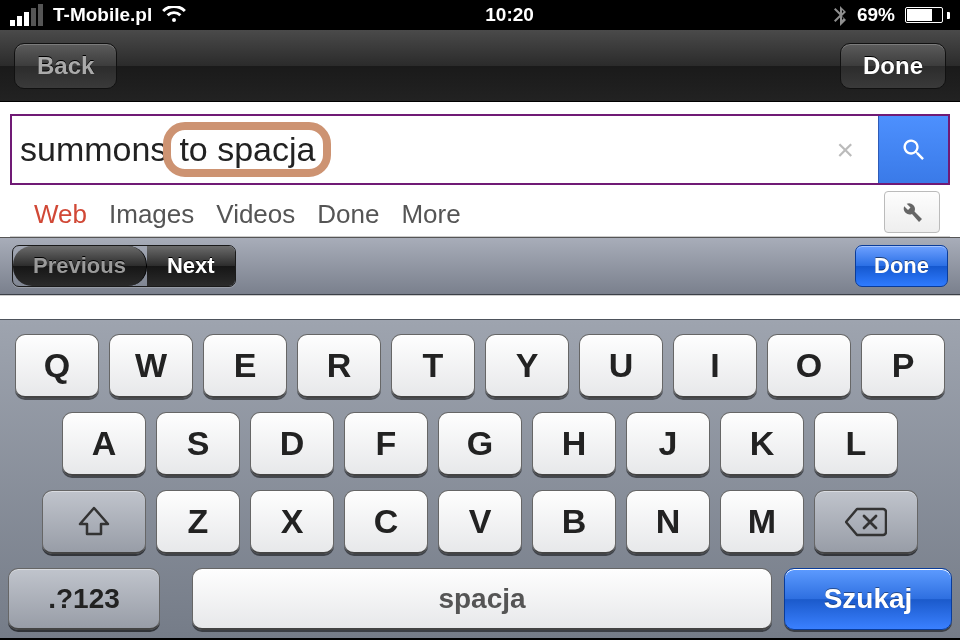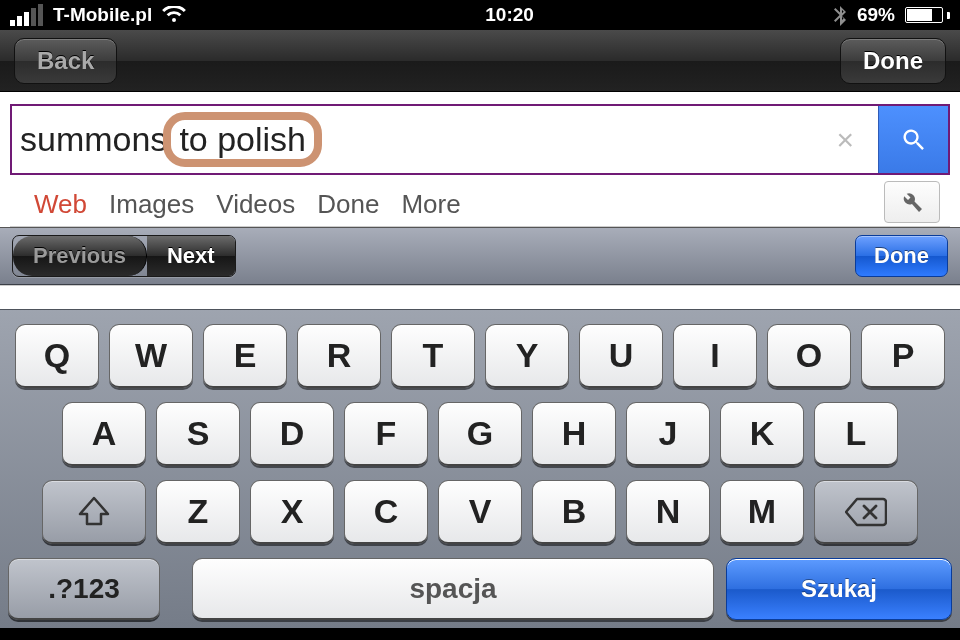--- a/index.html
+++ b/index.html
@@ -17,21 +17,21 @@
   .sig-bars span { width: 5px; background: #fff; display: inline-block; }
   .sig-bars .b1 { height: 6px; } .sig-bars .b2 { height: 10px; } .sig-bars .b3 { height: 14px; }
   .sig-bars .b4 { height: 18px; background: #555; } .sig-bars .b5 { height: 22px; background: #555; }
   .battery { display: flex; align-items: center; gap: 4px; }
   .batt-body { width: 38px; height: 16px; border: 1.5px solid #fff; border-radius: 2px; position: relative; }
   .batt-fill { position: absolute; left: 1px; top: 1px; bottom: 1px; width: 69%; background: #fff; }
   .batt-tip { width: 3px; height: 7px; background: #fff; border-radius: 0 1px 1px 0; }
 
   
   .nav-bar {
-    height: 62px; width: 100%;
+    height: 72px; width: 100%;
     background: linear-gradient(to bottom, #4a4a4a, #2b2b2b 50%, #1a1a1a 51%, #222);
     border-bottom: 1px solid #000;
     display: flex; align-items: center; justify-content: space-between; padding: 0 14px;
   }
   .nav-btn {
     background: linear-gradient(to bottom, #5c5c5c, #3c3c3c 50%, #2c2c2c 51%, #3a3a3a);
     border: 1px solid #111; border-radius: 10px;
     color: #fff; font-size: 24px; font-weight: bold;
     padding: 8px 22px; text-shadow: 0 -1px 0 #000;
     box-shadow: inset 0 1px 0 rgba(255,255,255,.2);
@@ -126,22 +126,22 @@
     background: linear-gradient(#c0c4cc,#989da7);
     box-shadow: 0 2px 0 rgba(0,0,0,.6), inset 0 1px 0 rgba(255,255,255,.4);
   }
   .key.shift { width: 104px; }
   .key.del { width: 104px; }
   .row4 { display: flex; gap: 12px; }
   .key.tall { height: 62px; }
   .key.mode { width: 152px; font-size: 28px; }
   .key.space { flex: 1; font-size: 28px; color: #555; margin-left: 20px; }
   .key.action {
-    width: 226px; background: linear-gradient(#5d9bff,#2e6fe0 50%,#1b5acb 51%,#3a80ff);
-    color: #fff; font-size: 24px; text-shadow: 0 -1px 0 rgba(0,0,0,.4);
+    width: 168px; background: linear-gradient(#5d9bff,#2e6fe0 50%,#1b5acb 51%,#3a80ff);
+    color: #fff; font-size: 28px; text-shadow: 0 -1px 0 rgba(0,0,0,.4);
     border: 1px solid #0a3c9a;
   }
 
   svg { display: block; }
 </style>
 </head>
 <body>
 
 <div class="status-bar">
   <div class="status-left">
@@ -179,21 +179,21 @@
 <div class="nav-bar">
   <button class="nav-btn dim">Back</button>
   <button class="nav-btn">Done</button>
 </div>
 
 <div class="search-wrap">
   <div class="search-row">
     <div class="search-box">
       <span class="search-text-1">summons</span>
       <span class="highlight-bubble">
-        <span>to polish</span>
+        <span>to spacja</span>
       </span>
       <span class="clear-x">×</span>
     </div>
     <div class="search-btn">
       <span>
         <svg width="28" height="28" viewBox="0 0 24 24">
             <path d="M15.5 14h-.8l-.3-.3a6.5 6.5 0 1 0-.7.7l.3.3v.8l5 5 1.5-1.5-5-5zM9.5 14a4.5 4.5 0 1 1 0-9 4.5 4.5 0 0 1 0 9z" fill="#fff"></path>
           </svg>
       </span>
     </div>

